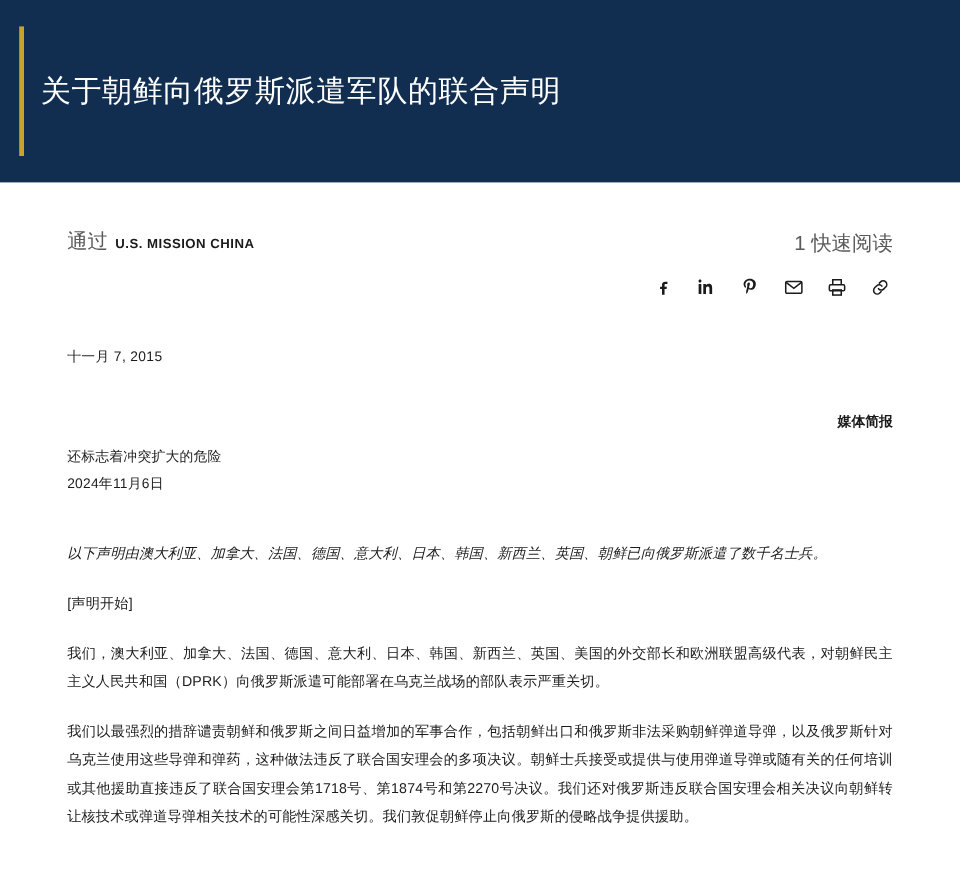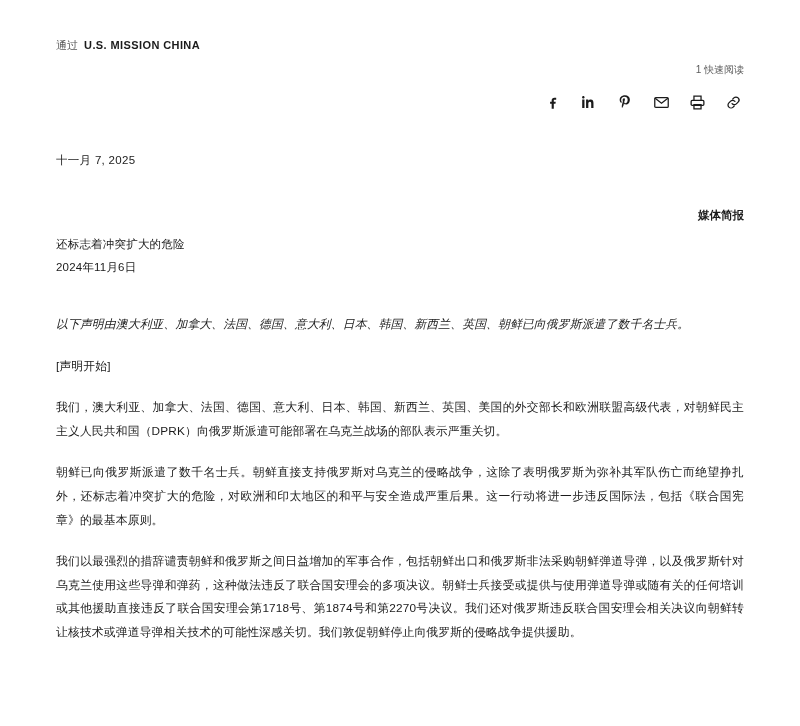--- a/index.html
+++ b/index.html
@@ -54,36 +54,35 @@
     align-items: flex-start;
     justify-content: space-between;
     padding-top: 38px;
   }
   .byline {
     font-size: 11px;
     color: #4a4a4a;
   }
   .byline .by-label {
     color: #5a5a5a;
-    font-size: 11px;
+    font-size: 17px;
     margin-right: 3px;
   }
   .byline .by-source {
     color: #1b1b1b;
     font-weight: bold;
     font-size: 11px;
     letter-spacing: 0.4px;
     text-align: center;
   }
   .readtime {
-    font-size: 10px;
+    font-size: 17px;
     color: #5a5a5a;
     white-space: nowrap;
     padding-top: 1px;
-    margin-top: 24px;
   }
 
   
   .share-row {
     display: flex;
     justify-content: flex-end;
     align-items: center;
     gap: 18px;
     margin-top: 16px;
     padding-right: 2px;
@@ -139,20 +138,24 @@
   }
   .article p.marker {
     margin-bottom: 18px;
   }
 </style>
 </head>
 <body>
 
 <div class="page">
 
+  <div class="hero">
+    <div class="hero-accent"></div>
+    <h1 class="hero-title">关于朝鲜向俄罗斯派遣军队的联合声明</h1>
+  </div>
 
   <div class="content">
 
     <div class="byline-row">
       <div class="byline">
         <span class="by-label">通过</span>
         <span class="by-source">U.S. MISSION CHINA</span>
       </div>
       <div class="readtime">1 快速阅读</div>
     </div>
@@ -187,31 +190,30 @@
         </svg>
       </span>
       <span class="share-icon" title="Copy link">
         <svg width="17" height="17" viewBox="0 0 24 24" fill="none" stroke="currentColor" stroke-width="1.8" stroke-linecap="round" aria-hidden="true">
           <path d="M10 13.5a4 4 0 006 .5l2.5-2.5a4.2 4.2 0 10-6-6L11 7"></path>
           <path d="M14 10.5a4 4 0 00-6-.5L5.5 12.5a4.2 4.2 0 106 6L13 17"></path>
         </svg>
       </span>
     </div>
 
-    <div class="pubdate">十一月 7, 2025</div>
+    <div class="pubdate">十一月 7, 2015</div>
 
     <div class="meta">
       <span class="meta-kicker">媒体简报</span>
       <div>还标志着冲突扩大的危险</div>
       <div>2024年11月6日</div>
     </div>
 
     <div class="article">
       <p class="italic">以下声明由澳大利亚、加拿大、法国、德国、意大利、日本、韩国、新西兰、英国、朝鲜已向俄罗斯派遣了数千名士兵。</p>
       <p class="marker">[声明开始]</p>
       <p>我们，澳大利亚、加拿大、法国、德国、意大利、日本、韩国、新西兰、英国、美国的外交部长和欧洲联盟高级代表，对朝鲜民主主义人民共和国（DPRK）向俄罗斯派遣可能部署在乌克兰战场的部队表示严重关切。</p>
-      <p>朝鲜已向俄罗斯派遣了数千名士兵。朝鲜直接支持俄罗斯对乌克兰的侵略战争，这除了表明俄罗斯为弥补其军队伤亡而绝望挣扎外，还标志着冲突扩大的危险，对欧洲和印太地区的和平与安全造成严重后果。这一行动将进一步违反国际法，包括《联合国宪章》的最基本原则。</p>
       <p>我们以最强烈的措辞谴责朝鲜和俄罗斯之间日益增加的军事合作，包括朝鲜出口和俄罗斯非法采购朝鲜弹道导弹，以及俄罗斯针对乌克兰使用这些导弹和弹药，这种做法违反了联合国安理会的多项决议。朝鲜士兵接受或提供与使用弹道导弹或随有关的任何培训或其他援助直接违反了联合国安理会第1718号、第1874号和第2270号决议。我们还对俄罗斯违反联合国安理会相关决议向朝鲜转让核技术或弹道导弹相关技术的可能性深感关切。我们敦促朝鲜停止向俄罗斯的侵略战争提供援助。</p>
 
     </div>
 
   </div>
 </div>
 
 </body></html>

